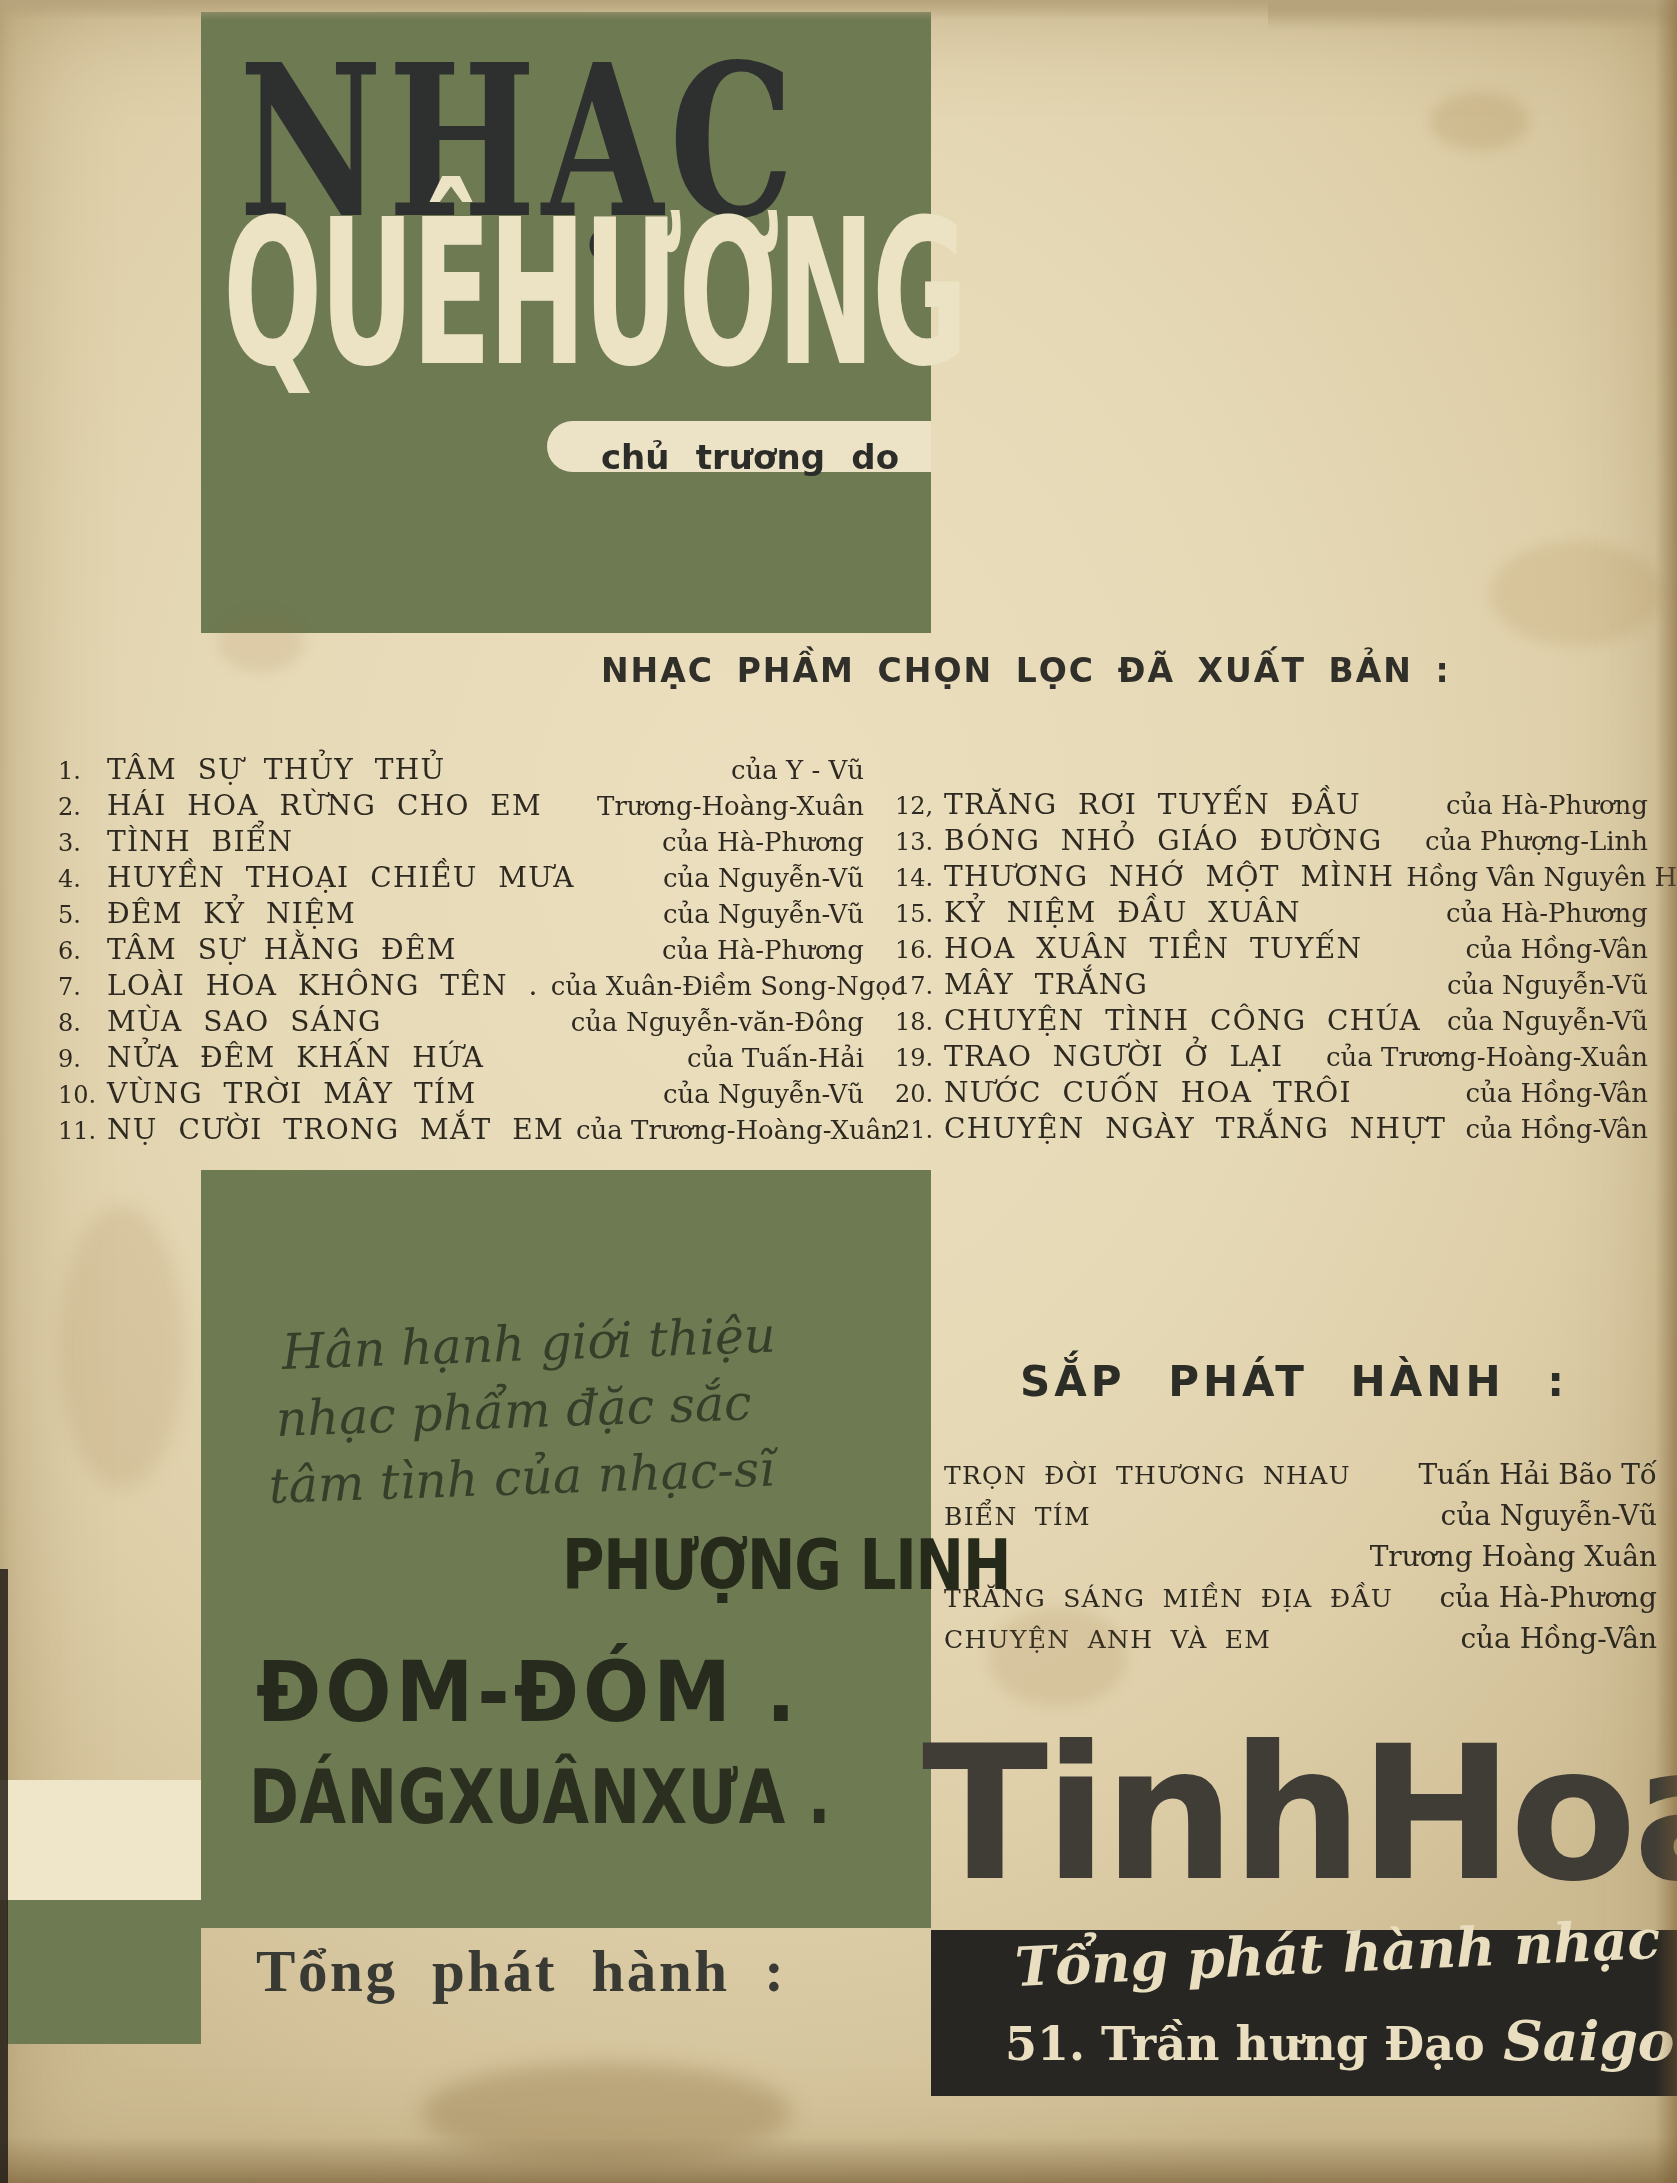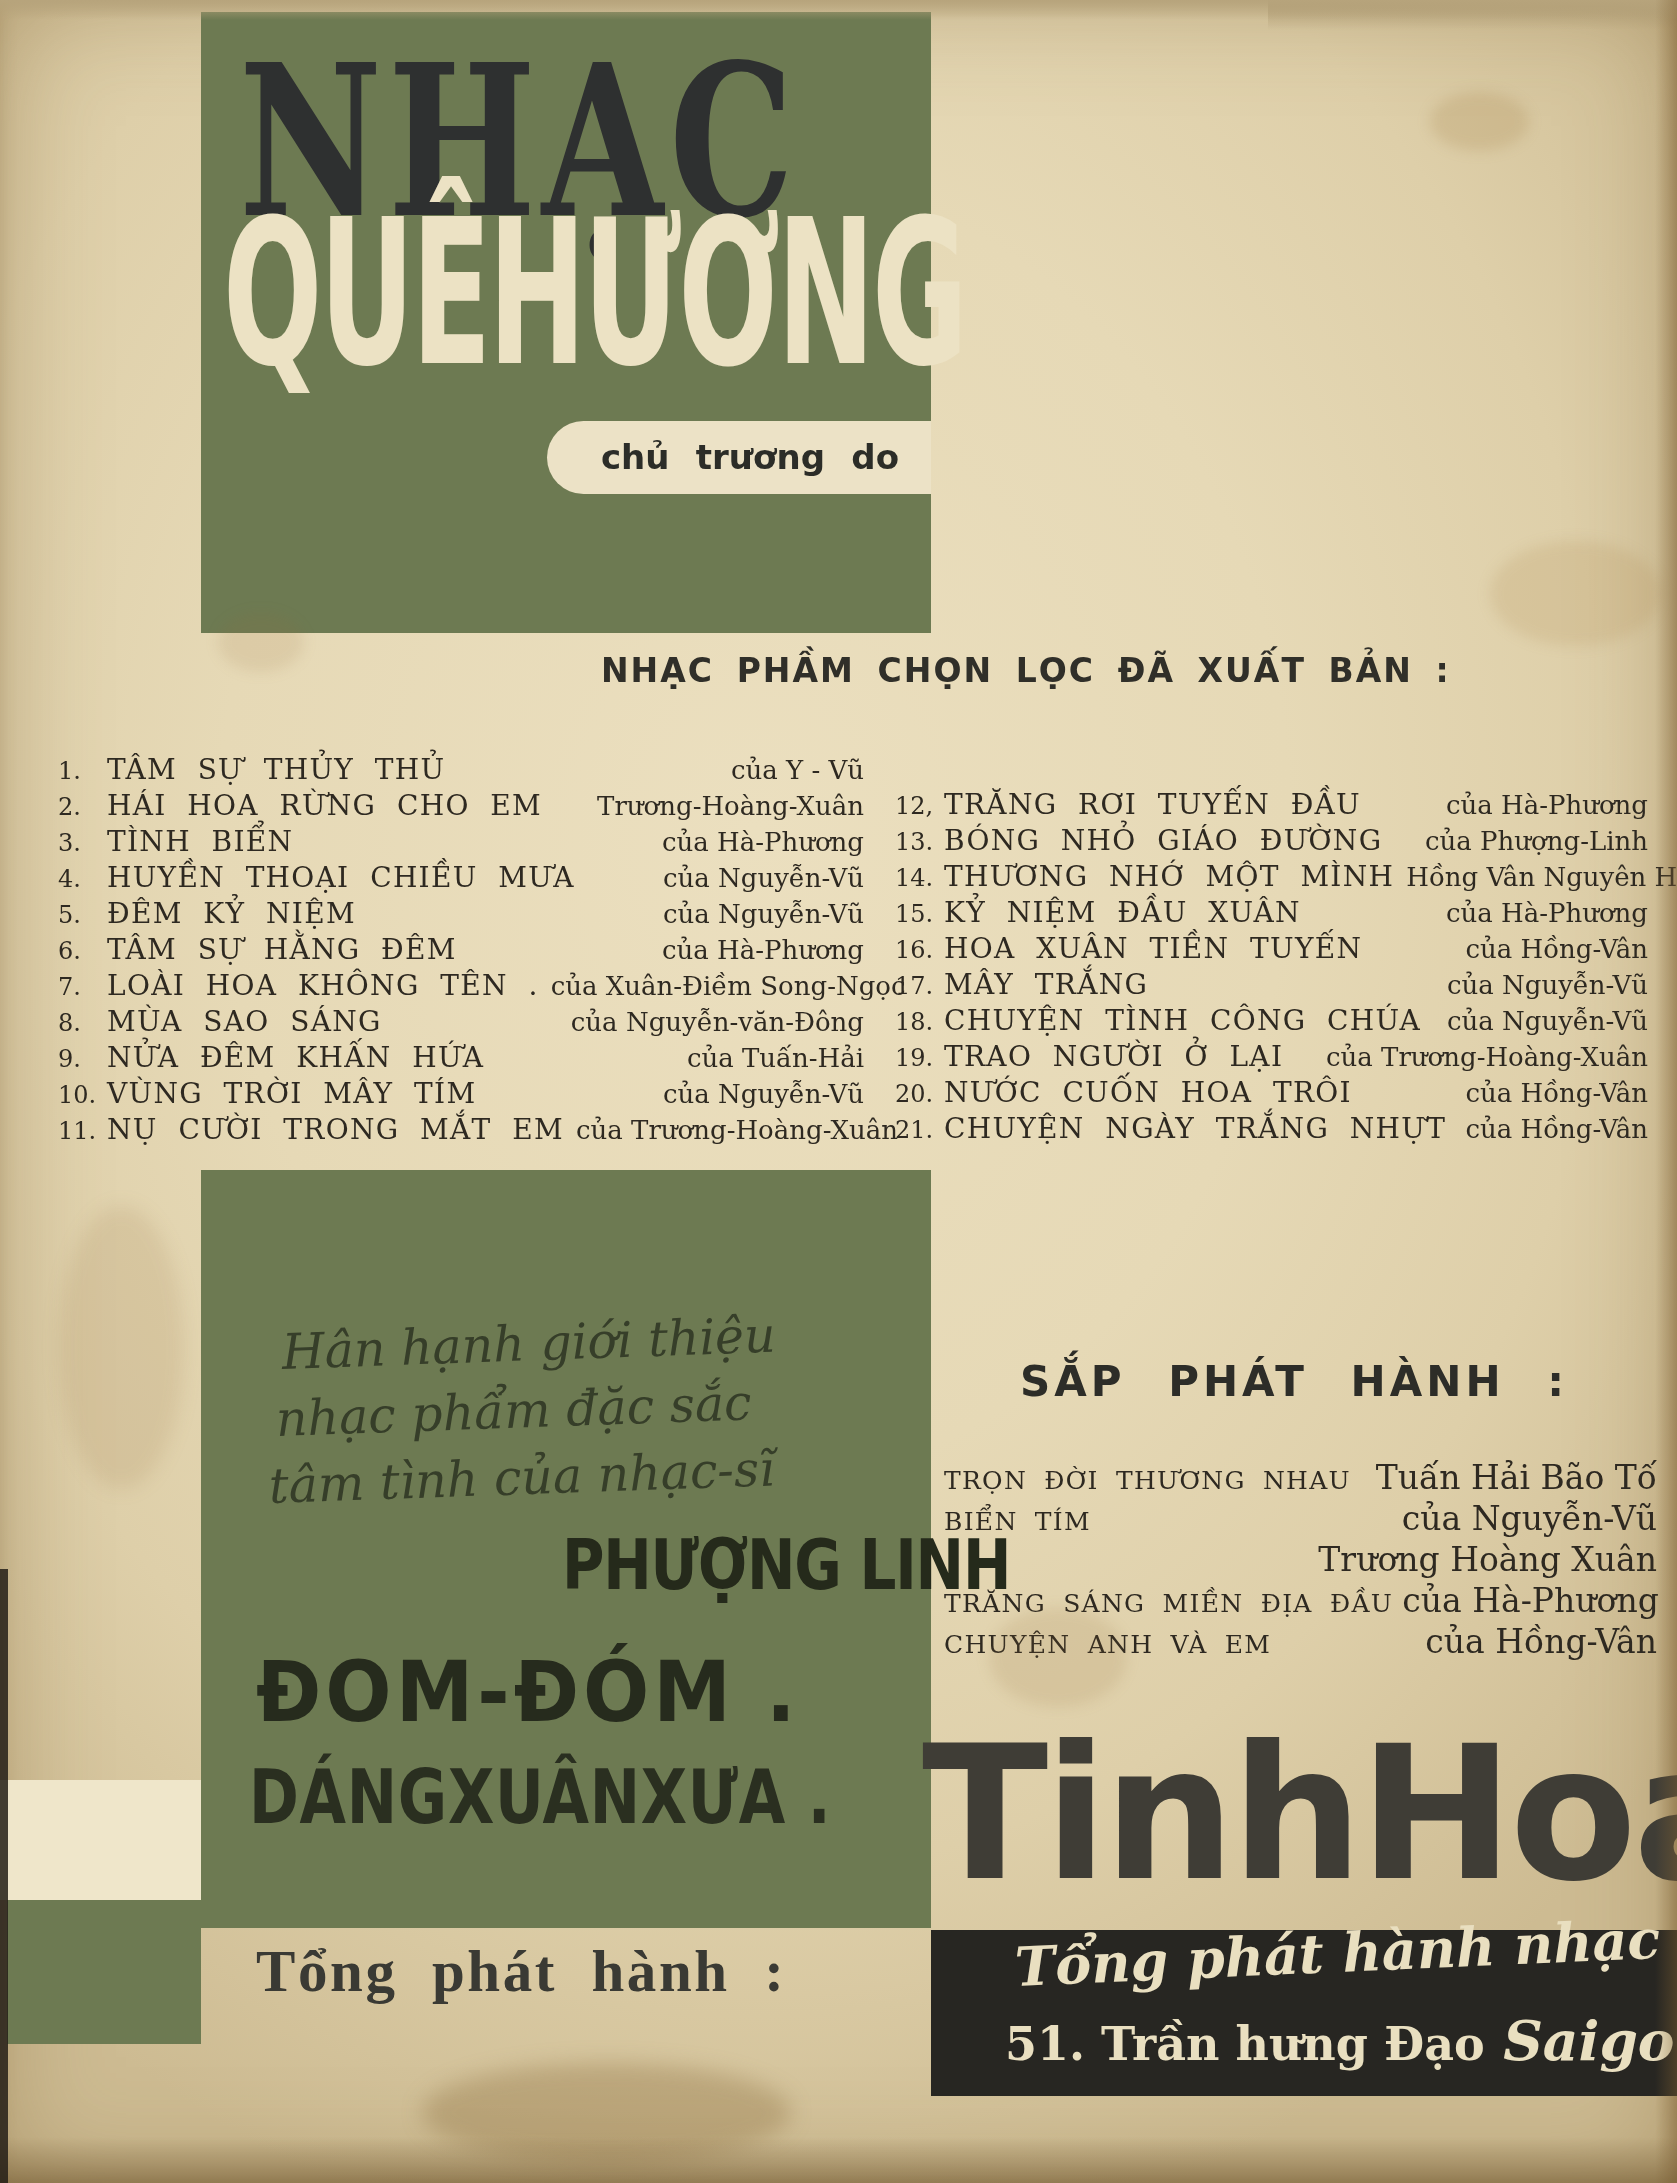--- a/index.html
+++ b/index.html
@@ -15,21 +15,21 @@
   .green{background:#6d7a52;}
   #masthead{left:201px;top:12px;width:730px;height:621px;}
   #lower-green{left:201px;top:1170px;width:730px;height:758px;}
   #corner-square{left:0;top:1780px;width:201px;height:120px;background:#efe6ca;}
   #corner-bar{left:6.6px;top:1898px;width:194px;height:146px;}
   
   #t1{left:239px;top:26px;font-family:"DejaVu Serif",serif;font-weight:bold;font-size:178px;line-height:1.1;
       color:#2e3030;letter-spacing:6.6px;transform:scale(.88,1.18);transform-origin:top left;}
   #t2{left:223px;top:177px;font-family:"DejaVu Sans",sans-serif;font-weight:bold;font-size:158px;line-height:1.15;
       color:#ece2c4;letter-spacing:-4px;transform:scale(.74,1.28);transform-origin:top left;white-space:nowrap;}
-  #credit-pill{left:547px;top:421px;width:384px;height:73px;background:#ece2c6;border-radius:38px 0 0 38px;}
+  #credit-pill{left:547px;top:421px;width:384px;height:51px;background:#ece2c6;border-radius:38px 0 0 38px;}
   #credit-pill .lbl{position:absolute;right:32px;top:16px;font-family:"DejaVu Sans",sans-serif;font-weight:bold;
       font-size:34px;color:#2c2d28;word-spacing:14.5px;}
   #credit-band{left:931px;top:421px;width:746px;height:73px;background:#6d7a52;}
   #credit-band .nm{position:absolute;left:57px;top:5.3px;font-family:"DejaVu Serif",serif;font-weight:bold;
       font-size:57px;color:#2c2e27;letter-spacing:2.6px;white-space:nowrap;}
   
   #pub-heading{left:601px;top:651px;width:778px;text-align:center;font-family:"DejaVu Sans",sans-serif;
       font-weight:bold;font-size:33px;color:#302f29;letter-spacing:2px;word-spacing:9.2px;white-space:nowrap;}
   .songcol{display:flex;flex-direction:column;}
   #col-left{left:58px;top:753px;width:806px;}
@@ -49,21 +49,21 @@
   #work1{left:256px;top:1643px;font-family:"DejaVu Sans",sans-serif;font-weight:bold;font-size:78px;
       color:#262b1d;letter-spacing:4px;transform:scale(1,1.08);transform-origin:top left;white-space:nowrap;}
   #work2{left:249px;top:1752px;font-family:"DejaVu Sans",sans-serif;font-weight:bold;font-size:62px;
       color:#2a2f20;letter-spacing:0.7px;transform:scale(.97,1.22);transform-origin:top left;white-space:nowrap;}
   
   #upc-heading{left:1020px;top:1357px;font-family:"DejaVu Sans",sans-serif;font-weight:bold;font-size:42px;
       color:#2d2d28;letter-spacing:4px;word-spacing:24px;white-space:nowrap;}
   #upc-list{left:944px;top:1458px;width:713px;}
   .upc-row{display:flex;align-items:baseline;height:41px;color:#2e2921;}
   .upc-row .title{font-size:25px;letter-spacing:1.3px;word-spacing:8px;white-space:nowrap;}
-  .upc-row .author{margin-left:auto;font-size:33px;white-space:nowrap;padding-left:9.2px;text-align:right;}
+  .upc-row .author{margin-left:auto;font-size:28px;white-space:nowrap;padding-left:9.2px;text-align:right;}
   
   #dist-label{left:256px;top:1937px;font-family:"Liberation Serif",serif;font-weight:bold;font-size:59px;
       color:#3a3a34;letter-spacing:2.6px;word-spacing:17px;white-space:nowrap;}
   #logo{left:922px;top:1722px;font-family:"DejaVu Sans",sans-serif;font-weight:bold;font-size:185px;line-height:1;
       color:#3f3d36;letter-spacing:-4px;white-space:nowrap;}
   #addr-box{left:931px;top:1930px;width:746px;height:166px;background:#272622;}
   #addr-box .line1{position:absolute;left:84px;top:5.3px;font-family:"DejaVu Serif",serif;font-weight:bold;
       font-style:italic;font-size:54px;color:#e9dfc0;transform:rotate(-2.5deg);transform-origin:left;white-space:nowrap;}
   #addr-box .line2{position:absolute;left:74px;top:78px;color:#e9dfc0;white-space:nowrap;}
   #addr-box .line2 .street{font-family:"DejaVu Serif",serif;font-weight:bold;font-size:46px;}

